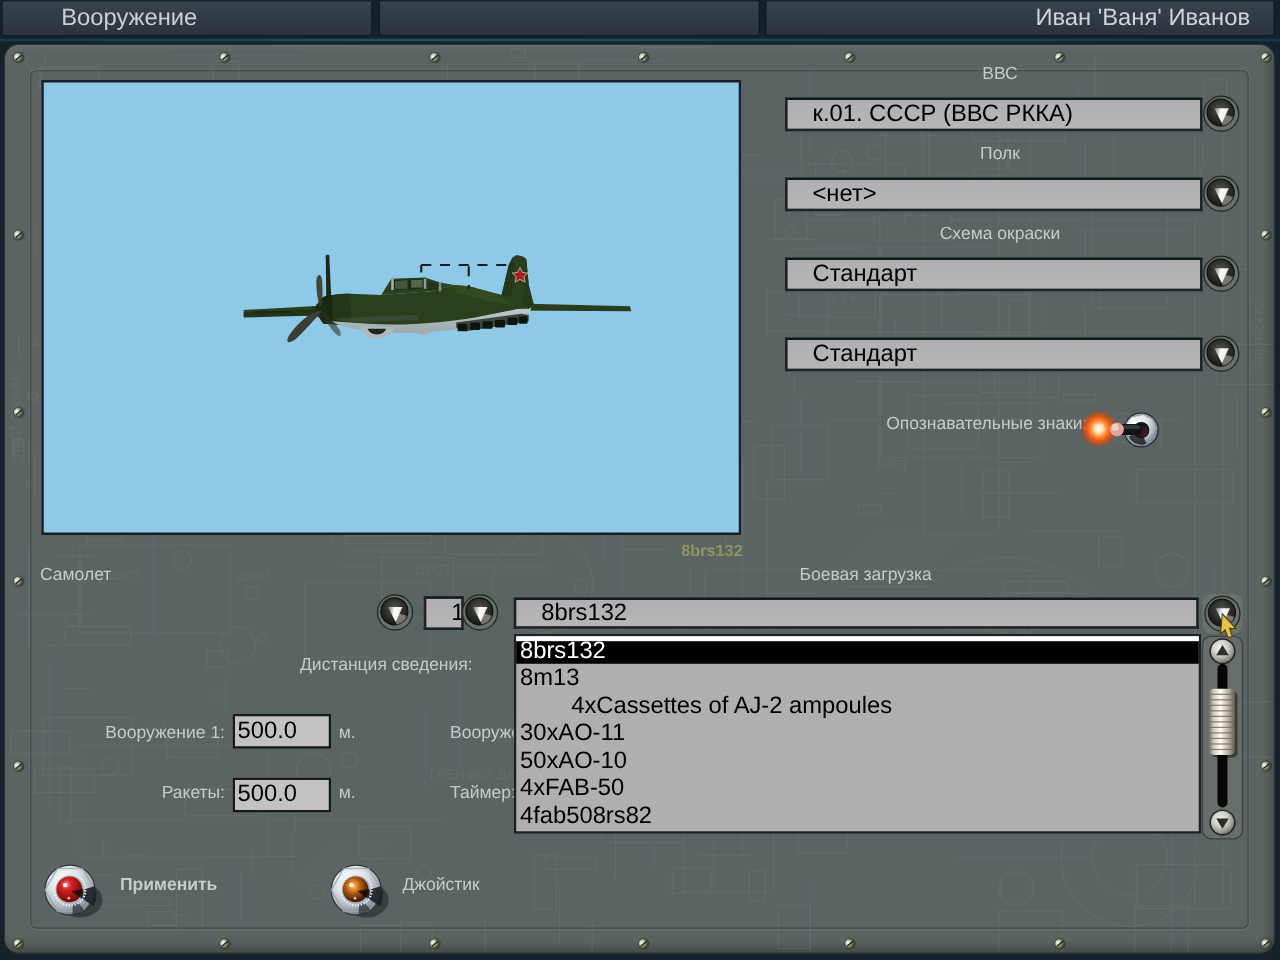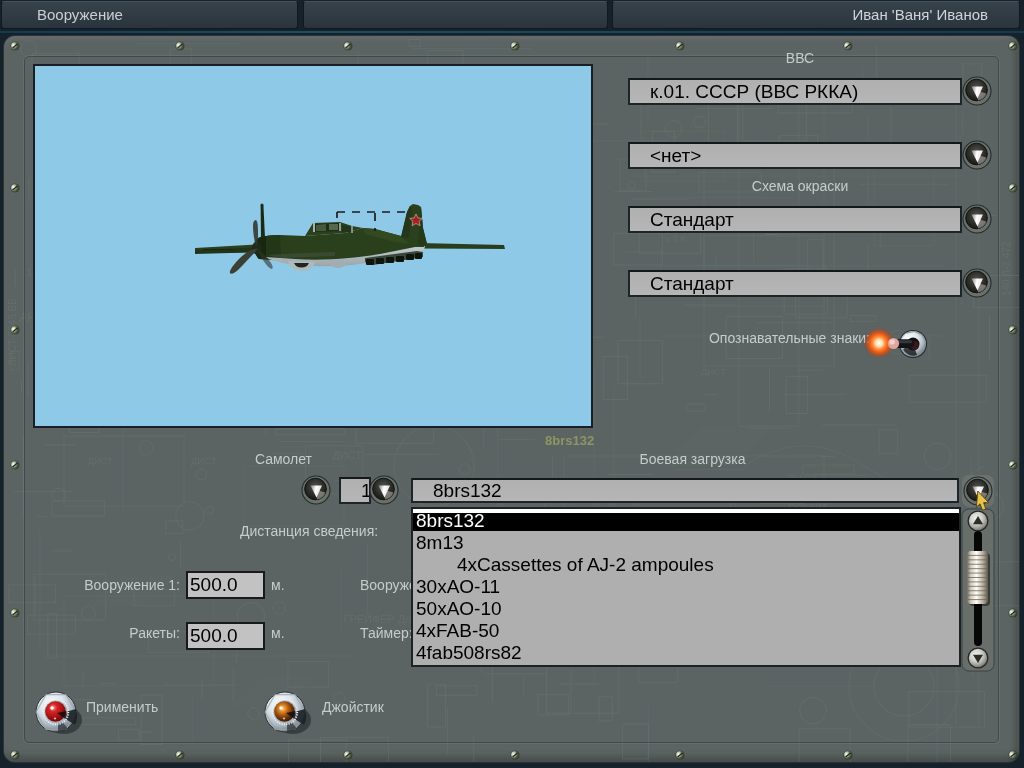--- a/index.html
+++ b/index.html
@@ -2,21 +2,21 @@
 <html><head>
 <meta charset="utf-8">
 <style>
   html,body{margin:0;padding:0;}
   body{width:1024px;height:768px;overflow:hidden;background:#15212b;
        font-family:"Liberation Sans", sans-serif;}
   #screen{position:absolute;left:0;top:0;width:1024px;height:768px;background:#15212b;}
   .tab{position:absolute;top:1px;height:28px;border-radius:3px;
        background:linear-gradient(#37424b,#2b343d);
        border:1px solid #121820;border-top-color:#44505c;box-sizing:border-box;}
-  .tabtext{position:absolute;font-size:15px;color:#c9cfd3;line-height:28px;}
+  .tabtext{position:absolute;font-size:19px;color:#c9cfd3;line-height:28px;margin-left:12px;}
   #tealline{position:absolute;left:0;top:31px;width:1024px;height:2px;
        background:linear-gradient(90deg,#143a4e,#1b4f63 30%,#184459 70%,#143a4e);}
   #panel{position:absolute;left:4px;top:36px;width:1015px;height:726px;
        background:#5b6462;border-radius:11px;box-shadow:0 0 0 1px #2b3336, inset 0 3px 4px rgba(255,255,255,0.09), inset 0 -5px 7px rgba(0,0,0,0.22), inset 4px 0 6px rgba(255,255,255,0.05), inset -4px 0 6px rgba(0,0,0,0.14);}
   #groove{position:absolute;left:20px;top:20px;width:973px;height:685px;
        border:1px solid rgba(20,26,28,0.35);border-radius:5px;
        box-shadow:0 0 0 1px rgba(255,255,255,0.07);}
   #skybox{position:absolute;left:33px;top:64px;width:560px;height:364px;
        background:#8ecae7;border:2px solid #191f24;box-sizing:border-box;}
   .lbl{position:absolute;font-size:14px;color:#c6cbcb;white-space:nowrap;}
@@ -557,27 +557,28 @@
         <path d="M302,146 L370,146"></path>
         <path d="M340,147 L340,165"></path>
         <path d="M302,146 L302,152"></path>
       </g>
     </svg>
   </div>
   <div style="position:absolute;left:545px;top:433px;width:50px;font-size:13px;font-weight:bold;color:#8f9464;">8brs132</div>
 
   <div class="lbl" style="left:640px;top:50px;width:320px;text-align:center;">ВВС</div>
   <div class="box" style="left:628px;top:78px;width:334px;">к.01. СССР (ВВС РККА)</div>
+  <div class="lbl" style="left:640px;top:114px;width:320px;text-align:center;">Полк</div>
   <div class="box" style="left:628px;top:142px;width:334px;">&lt;нет&gt;</div>
   <div class="lbl" style="left:640px;top:178px;width:320px;text-align:center;">Схема окраски</div>
   <div class="box" style="left:628px;top:206px;width:334px;">Стандарт</div>
   <div class="box" style="left:628px;top:270px;width:334px;">Стандарт</div>
   <div class="lbl" style="left:600px;top:330px;width:270px;text-align:right;">Опознавательные знаки:</div>
 
-  <div class="lbl" style="left:32px;top:451px;width:280px;text-align:right;">Самолет</div>
+  <div class="lbl" style="left:32px;top:451px;width:280px;text-align:left;">Самолет</div>
   <div class="box" style="left:339px;top:477px;width:32px;">1</div>
   <div class="lbl" style="left:420px;top:451px;width:545px;text-align:center;">Боевая загрузка</div>
   <div class="box" style="left:411px;top:478px;width:548px;height:25px;line-height:21px;">8brs132</div>
   <div class="lbl" style="left:240px;top:523px;">Дистанция сведения:</div>
   <div class="lbl" style="left:50px;top:577px;width:130px;text-align:right;">Вооружение 1:</div>
   <div class="inp" style="left:186px;top:571px;width:79px;height:28px;">500.0</div>
   <div class="lbl" style="left:271px;top:577px;">м.</div>
   <div class="lbl" style="left:360px;top:577px;">Вооружение 2:</div>
   <div class="lbl" style="left:97px;top:625px;width:83px;text-align:right;">Ракеты:</div>
   <div class="inp" style="left:186px;top:622px;width:79px;height:28px;">500.0</div>
@@ -589,21 +590,21 @@
     <div class="hl"></div>
     <div class="li" style="top:1px;color:#fff;">8brs132</div>
     <div class="li" style="top:23px;">8m13</div>
     <div class="li" style="top:45px;margin-left:41px;">4xCassettes of AJ-2 ampoules</div>
     <div class="li" style="top:67px;">30xAO-11</div>
     <div class="li" style="top:89px;">50xAO-10</div>
     <div class="li" style="top:111px;">4xFAB-50</div>
     <div class="li" style="top:133px;">4fab508rs82</div>
   </div>
 
-  <div class="lbl" style="left:86px;top:699px;">Применить</div>
+  <div class="lbl" style="left:96px;top:699px;font-weight:bold;">Применить</div>
   <div class="lbl" style="left:322px;top:699px;">Джойстик</div>
 
   <svg id="widgets" width="1024" height="768" viewBox="0 0 1024 768" style="position:absolute;left:0;top:0;pointer-events:none;z-index:8;">
       <defs>
         <radialGradient id="screwg" cx="30%" cy="40%" r="80%">
           <stop offset="0%" stop-color="#ffffff" stop-opacity="1"></stop>
           <stop offset="30%" stop-color="#c3ccb4" stop-opacity="1"></stop>
           <stop offset="62%" stop-color="#58604b" stop-opacity="1"></stop>
           <stop offset="100%" stop-color="#262c20" stop-opacity="1"></stop>
         </radialGradient>

